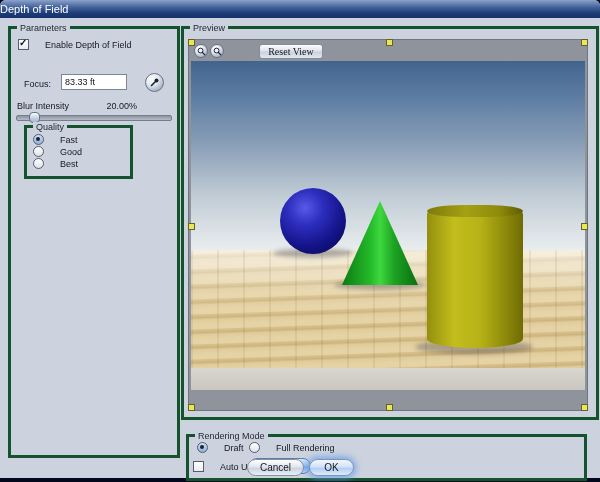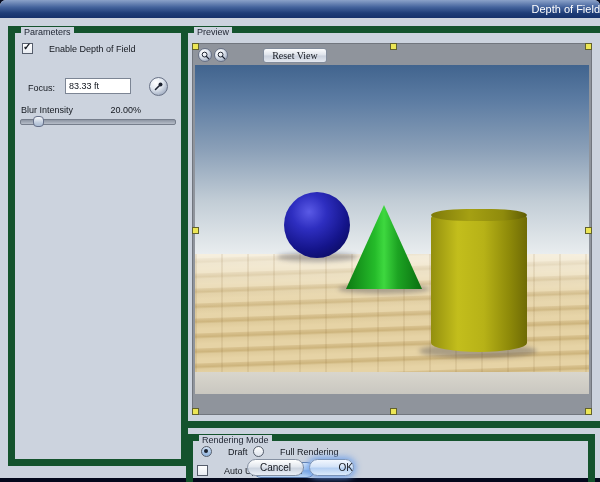--- a/index.html
+++ b/index.html
@@ -1,31 +1,31 @@
 <!DOCTYPE html>
 <html><head>
 <meta charset="utf-8">
 <style>
   html,body{margin:0;padding:0;}
   body{width:600px;height:482px;background:#04081c;font-family:"Liberation Sans",sans-serif;position:relative;overflow:hidden;}
   .dialog{position:absolute;left:0;top:0;width:600px;height:478px;background:#ccd3de;border-radius:6px 6px 0 0;}
-  .titlebar{position:absolute;left:0;top:0;right:0;height:18px;border-radius:6px 6px 0 0;color:#fff;font-size:11px;text-align:right;line-height:18px;background:linear-gradient(180deg,#8ba2c9 0%,#44639c 40%,#1e3d78 72%,#15316a 100%);}
-  .group{position:absolute;border:7px solid #14532d;}
+  .titlebar{position:absolute;left:0;top:0;right:0;height:18px;border-radius:6px 6px 0 0;color:#fff;font-size:11px;text-align:left;line-height:18px;background:linear-gradient(180deg,#8ba2c9 0%,#44639c 40%,#1e3d78 72%,#15316a 100%);}
+  .group{position:absolute;border:3px solid #14532d;}
   .group-label{position:absolute;top:-6px;left:6px;background:#ccd3de;padding:0 3px;font-size:9px;color:#1d2330;line-height:11px;white-space:nowrap;}
   .row{position:absolute;display:flex;align-items:center;gap:16px;font-size:9px;color:#14181f;white-space:nowrap;}
   .cb{position:relative;width:9px;height:9px;background:linear-gradient(#fff,#e8ecf2);border:1px solid #555d6b;flex:0 0 auto;}
   .cb.checked::after{content:"\2713";position:absolute;left:0;top:-3px;font-size:10px;font-weight:bold;color:#10151d;}
   .radio{position:relative;width:9px;height:9px;border-radius:50%;background:linear-gradient(#fff,#dde3ec);border:1px solid #555d6b;flex:0 0 auto;}
   .radio.selected{background:linear-gradient(#cfe0f4,#8fb2dc);}
   .radio.selected::after{content:"";position:absolute;left:2px;top:2px;width:4px;height:4px;border-radius:50%;background:#1a2230;}
   .text-input{position:absolute;box-sizing:border-box;border:1px solid #7c8594;background:#fff;font-family:"Liberation Sans",sans-serif;font-size:9px;color:#10151d;padding:1px 3px;}
   .round-btn{position:absolute;border-radius:50%;background:radial-gradient(circle at 35% 28%,#ffffff,#e2e8f0 40%,#aab5c8 75%,#8894ab);border:1px solid #697286;display:flex;align-items:center;justify-content:center;padding:0;cursor:pointer;}
   .bevel-btn{position:absolute;box-sizing:border-box;background:linear-gradient(#fcfdfe,#dde2ea 48%,#c9d0dc 52%,#e3e8f0);border:1px solid #828c9b;border-radius:3px;font-family:Liberation Serif, serif;font-size:10px;color:#14181f;padding:0;cursor:pointer;}
   .aqua-btn{position:absolute;box-sizing:border-box;border-radius:9px;font-family:"Liberation Sans",sans-serif;font-size:10px;color:#14181f;border:1px solid #8691a2;background:linear-gradient(#ffffff,#e2e7ee 45%,#ccd4e0 55%,#e9eef5);padding:0;cursor:pointer;}
-  .aqua-btn.default{background:linear-gradient(#f2f7fe,#d3e3f8 45%,#b4cff2 55%,#dcebfb);border-color:#7a93b8;box-shadow:0 0 6px 2px rgba(110,160,235,0.9);text-align:right;}
+  .aqua-btn.default{background:linear-gradient(#f2f7fe,#d3e3f8 45%,#b4cff2 55%,#dcebfb);border-color:#7a93b8;box-shadow:0 0 6px 2px rgba(110,160,235,0.9);}
   .aqua-btn.blue{background:linear-gradient(#d6e7fb,#a5c6ef 45%,#7ea9e2 55%,#b9d5f5);border:1px solid #5d7cab;border-radius:8px;font-size:12px;color:#0e1a2c;}
   .slider{position:absolute;left:5px;top:86px;width:154px;height:4px;background:linear-gradient(#8d95a3,#b6bdc9);border:1px solid #767e8c;border-radius:2px;}
   .slider-thumb{position:absolute;left:12px;top:-4px;width:11px;height:11px;border-radius:4px;background:linear-gradient(#f8fafc,#c2cedf 60%,#a9bad2);border:1px solid #66708a;box-sizing:border-box;}
   .label{position:absolute;font-size:9px;color:#14181f;white-space:nowrap;}
   
   .canvas{position:absolute;left:4px;top:10px;width:400px;height:372px;background:#8f949c;border:1px solid #71767e;box-sizing:border-box;}
   .scene{position:absolute;left:2px;top:21px;width:394px;height:329px;overflow:hidden;background:#e8ebec;}
   .sky{position:absolute;left:0;top:0;width:100%;height:189px;background:linear-gradient(180deg,#41648e 0%,#5b7ba2 18%,#8ba0b8 45%,#c2cdd6 72%,#e9edef 100%);}
   .floor{position:absolute;left:0;top:189px;width:100%;height:118px;background:repeating-linear-gradient(178deg,#e6d3a5 0px,#e6d3a5 4px,#d8c18e 5px,#cdb47c 8px,#dfcb9b 10px,#e6d3a5 15px);}
   .floor::before{content:"";position:absolute;inset:0;background:repeating-linear-gradient(90deg,rgba(120,88,40,0.10) 0 2px,rgba(0,0,0,0) 2px 26px),linear-gradient(180deg,rgba(255,255,255,0.65),rgba(255,255,255,0.12) 35%,rgba(255,255,255,0) 60%);}
@@ -66,20 +66,35 @@
       </span>
     </button>
 
     <span class="label" style="left:6px;top:72px;">Blur Intensity</span>
     <span class="label" style="left:80px;top:72px;width:46px;text-align:right;">20.00%</span>
 
     <div class="slider">
       <div class="slider-thumb"></div>
     </div>
 
+    <div class="group" style="left:13px;top:96px;width:103px;height:48px;">
+      <span class="group-label">Quality</span>
+      <div class="row" style="left:6px;top:6px;">
+        <span class="radio selected"></span>
+        <span>Fast</span>
+      </div>
+      <div class="row" style="left:6px;top:18px;">
+        <span class="radio"></span>
+        <span>Good</span>
+      </div>
+      <div class="row" style="left:6px;top:30px;">
+        <span class="radio"></span>
+        <span>Best</span>
+      </div>
+    </div>
   </div>
 
   <div class="group" style="left:181px;top:26px;width:412px;height:388px;">
     <span class="group-label">Preview</span>
 
     <div class="canvas">
 
       <button class="round-btn" style="left:5px;top:4px;width:14px;height:14px;">
         <span style="display:flex;">
           <svg viewBox="0 0 10 10" width="9" height="9">

